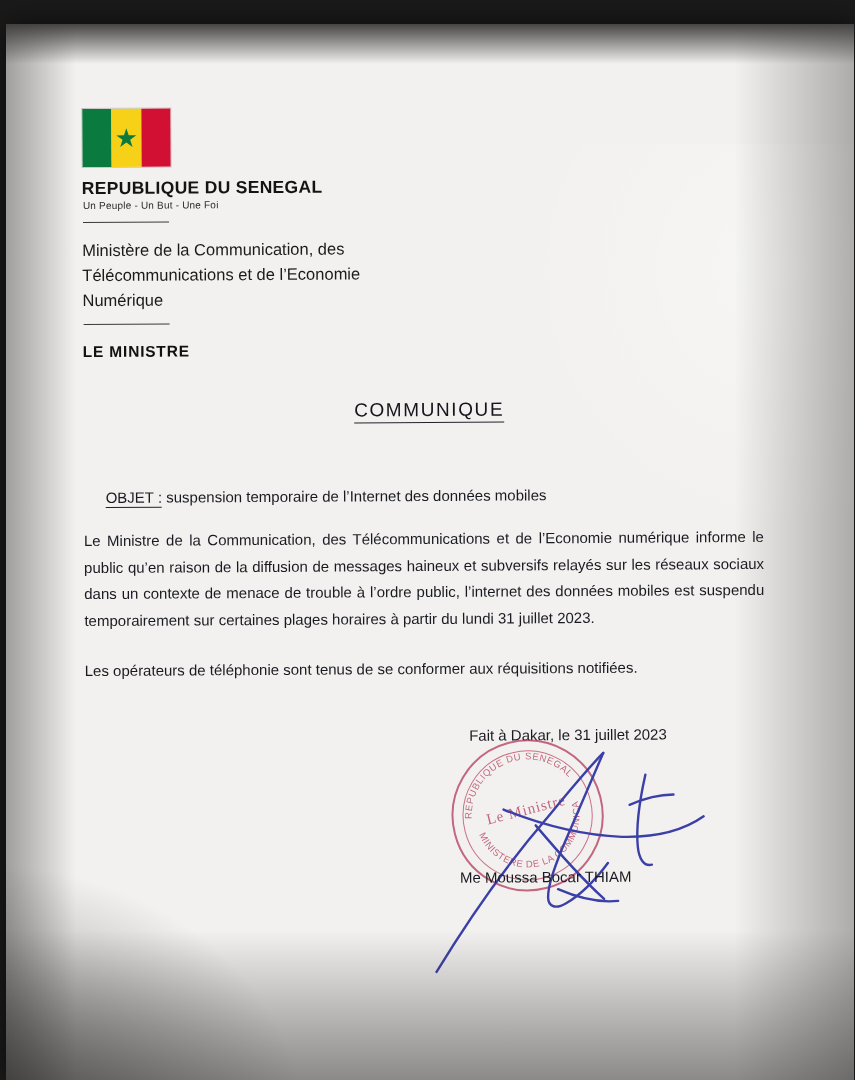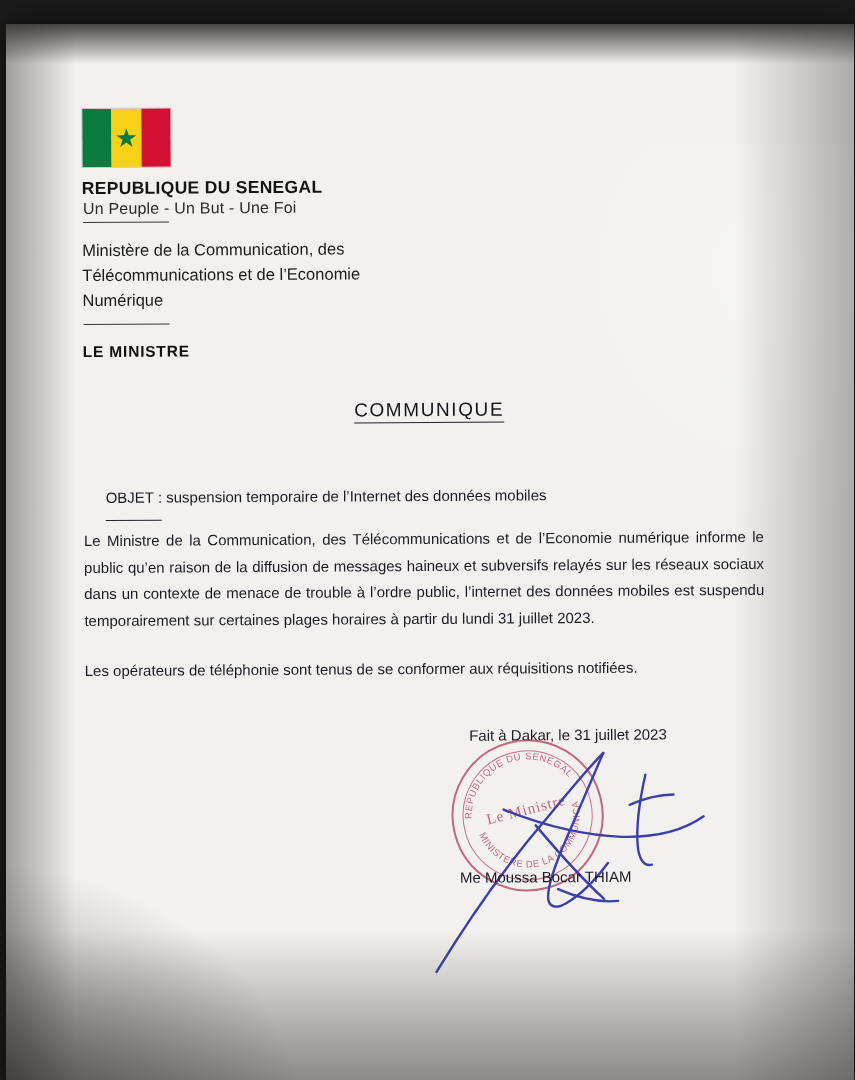--- a/index.html
+++ b/index.html
@@ -95,21 +95,21 @@
     left: 78px; top: 152px;
     font-size: 17.5px;
     font-weight: bold;
     letter-spacing: 0.3px;
     color: #141414;
     font-family: "Liberation Sans", sans-serif;
   }
   .motto {
     position: absolute;
     left: 79px; top: 174px;
-    font-size: 16px;
+    font-size: 10px;
     color: #2b2b2b;
     letter-spacing: 0.2px;
   }
   .rule-a {
     position: absolute;
     left: 79px; top: 196px;
     width: 86px; height: 1px;
     background: #3a3a3a;
   }
   .ministry {
@@ -154,21 +154,21 @@
   .subject {
     position: absolute;
     left: 100px; top: 463px;
     width: 640px;
     font-size: 15px;
     color: #1a1a22;
   }
   .subject .lbl {
     font-weight: normal;
     border-bottom: 1.2px solid #20202a;
-    padding-bottom: 14px;
+    padding-bottom: 1px;
   }
   .para {
     position: absolute;
     font-size: 15px;
     line-height: 26.5px;
     color: #1a1a22;
     text-align: justify;
     text-justify: inter-word;
   }
   #para1 { left: 78px; top: 502px; width: 680px; }

